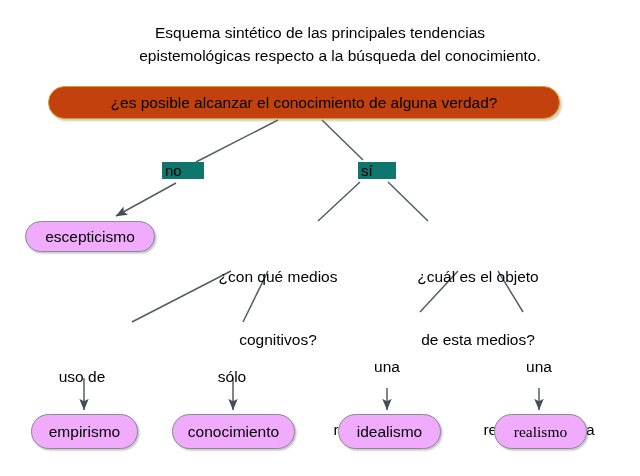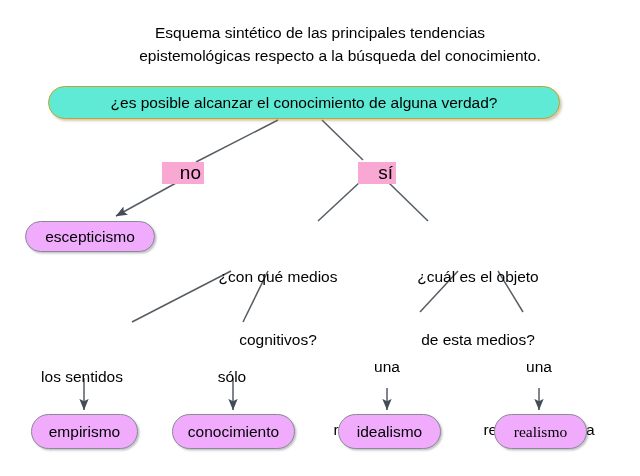--- a/index.html
+++ b/index.html
@@ -42,40 +42,40 @@
     font-size: 15.5px;
     border-style: solid;
     border-width: 1.4px;
     border-radius: 18px;
     background: #f0abfc;
     border-color: #8a8a96;
     box-shadow: 1.5px 1.5px 2px rgba(120,120,130,0.45);
     white-space: nowrap;
   }
   .node-box.root {
-    background: #5eead4;
+    background: #c2410c;
     border-color: #c9a227;
     border-radius: 20px;
     box-shadow: 2px 2px 2.5px rgba(150,140,90,0.45);
   }
   .plain-label {
     position: absolute;
     text-align: center;
     font-size: 15.5px;
     line-height: 21px;
     color: #000000;
     white-space: pre;
   }
   .edge-label {
     position: absolute;
-    text-align: right;
-    font-size: 19px;
+    text-align: left;
+    font-size: 15px;
     color: #000;
     white-space: nowrap;
-    background: #f9a8d4;
+    background: #0f766e;
     padding: 0 3px;
   }
 </style>
 </head>
 <body>
 
 <div id="canvas">
 
   <svg id="edges" viewBox="0 0 640 476" xmlns="http://www.w3.org/2000/svg">
     <defs>
@@ -126,20 +126,21 @@
     <div>¿con qué medios</div>
     <div>cognitivos?</div>
   </div>
 
   <div class="plain-label" style="left:378px; top:224px; width:200px;">
     <div>¿cuál es el objeto</div>
     <div>de esta medios?</div>
   </div>
 
   <div class="plain-label" style="left:2px; top:324px; width:160px;">
+    <div>uso de</div>
     <div>los sentidos</div>
   </div>
 
   <div class="plain-label" style="left:162px; top:324px; width:140px;">
     <div>sólo</div>
     <div>la razón</div>
   </div>
 
   <div class="plain-label" style="left:312px; top:314px; width:150px;">
     <div>una</div>

